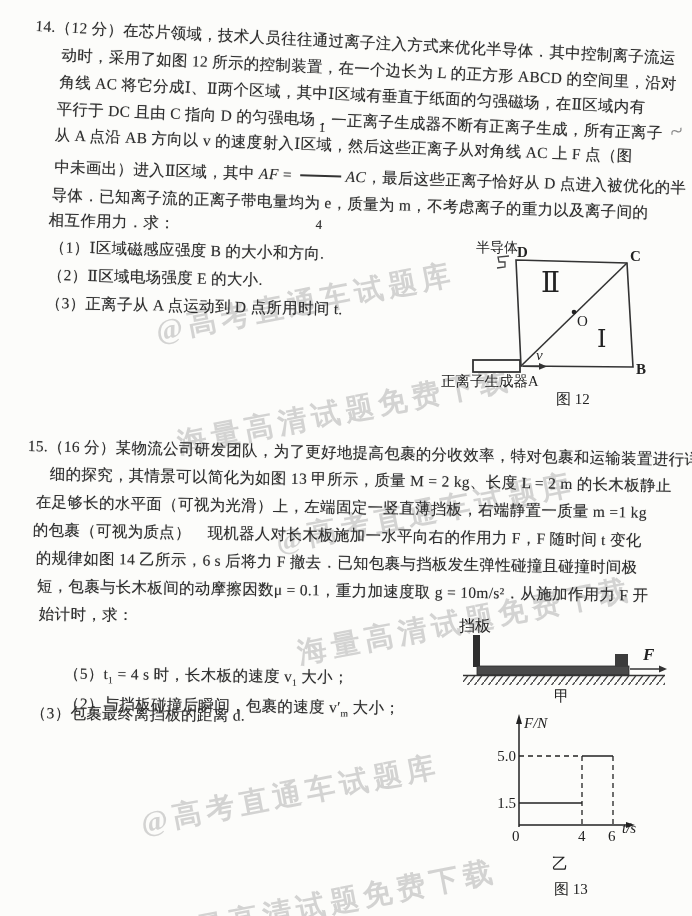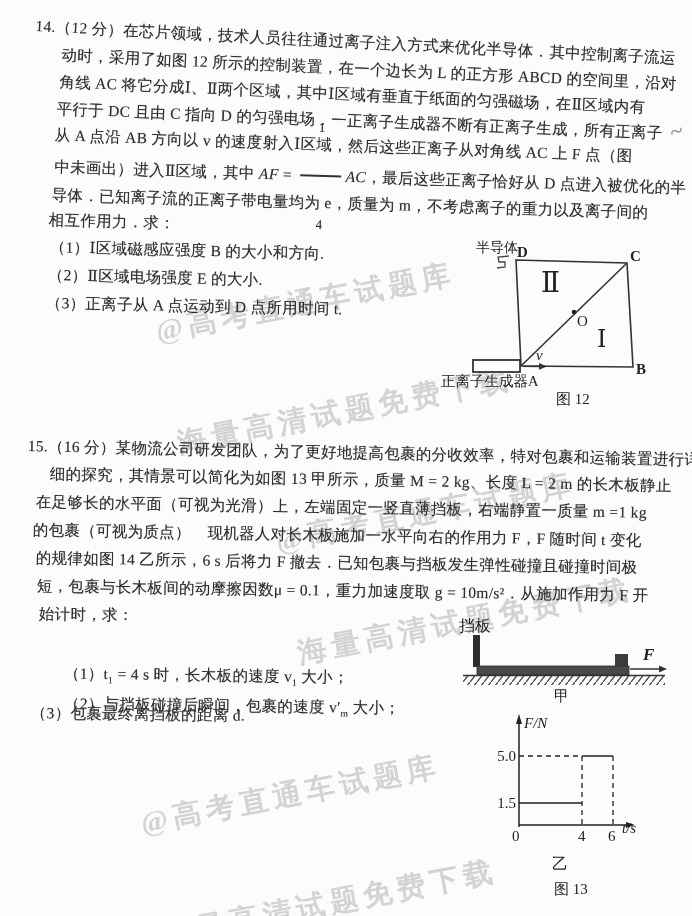--- a/index.html
+++ b/index.html
@@ -119,21 +119,21 @@
     <div>
       <div class="line" style="left:28px;top:436px;transform:rotate(1.2deg);">15.（16 分）某物流公司研发团队，为了更好地提高包裹的分收效率，特对包裹和运输装置进行详</div>
       <div class="line" style="left:50px;top:464px;transform:rotate(1.1deg);">细的探究，其情景可以简化为如图 13 甲所示，质量 M = 2 kg、长度 L = 2 m 的长木板静止</div>
       <div class="line" style="left:36px;top:492px;transform:rotate(1.0deg);">在足够长的水平面（可视为光滑）上，左端固定一竖直薄挡板，右端静置一质量 m =1 kg</div>
       <div class="line" style="left:33px;top:520px;transform:rotate(1.0deg);">的包裹（可视为质点）    现机器人对长木板施加一水平向右的作用力 F，F 随时间 t 变化</div>
       <div class="line" style="left:36px;top:548px;transform:rotate(0.9deg);">的规律如图 14 乙所示，6 s 后将力 F 撤去．已知包裹与挡板发生弹性碰撞且碰撞时间极</div>
       <div class="line" style="left:37px;top:576px;transform:rotate(0.9deg);">短，包裹与长木板间的动摩擦因数μ = 0.1，重力加速度取 g = 10m/s²．从施加作用力 F 开</div>
       <div class="line" style="left:39px;top:604px;transform:rotate(0.8deg);">始计时，求：</div>
 
       <div class="line" style="left:31px;top:643px;transform:rotate(0.8deg);">
-        <span>（1）t</span><sub>1</sub><span> = 4 s 时，长木板的速度 v</span><sub>1</sub><span> 大小；</span>
+        <span>（5）t</span><sub>1</sub><span> = 4 s 时，长木板的速度 v</span><sub>1</sub><span> 大小；</span>
       </div>
       <div class="line" style="left:31px;top:673px;transform:rotate(0.8deg);">
         <span>（2）与挡板碰撞后瞬间，包裹的速度 v′</span><sub>m</sub><span> 大小；</span>
       </div>
       <div class="line" style="left:31px;top:703px;transform:rotate(0.7deg);">（3）包裹最终离挡板的距离 d.</div>
 
       <svg style="left:435px;top:610px;" width="240" height="98" viewBox="0 0 240 98">
         <defs>
           <pattern id="hatch" width="7" height="9" patternUnits="userSpaceOnUse">
             <line x1="7" y1="0" x2="0" y2="9" stroke="#3c3c3c" stroke-width="1.3"></line>

